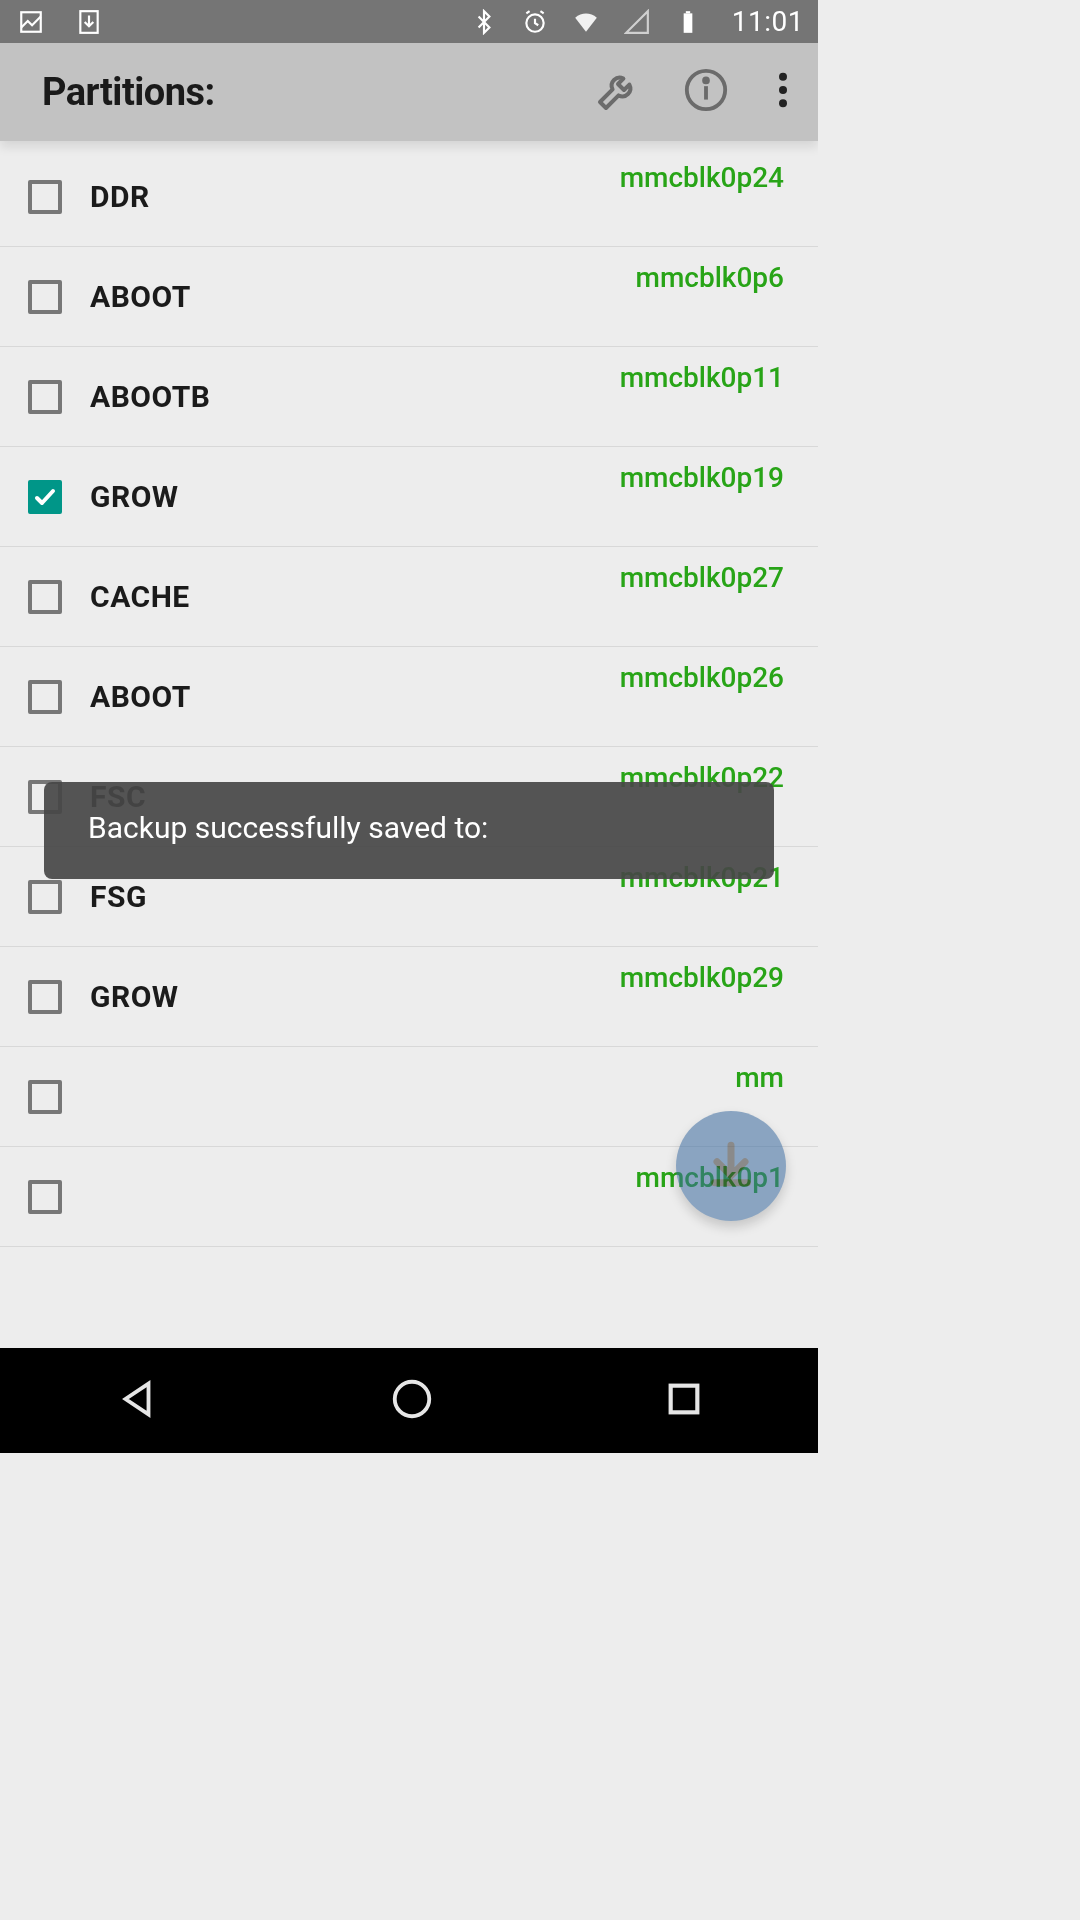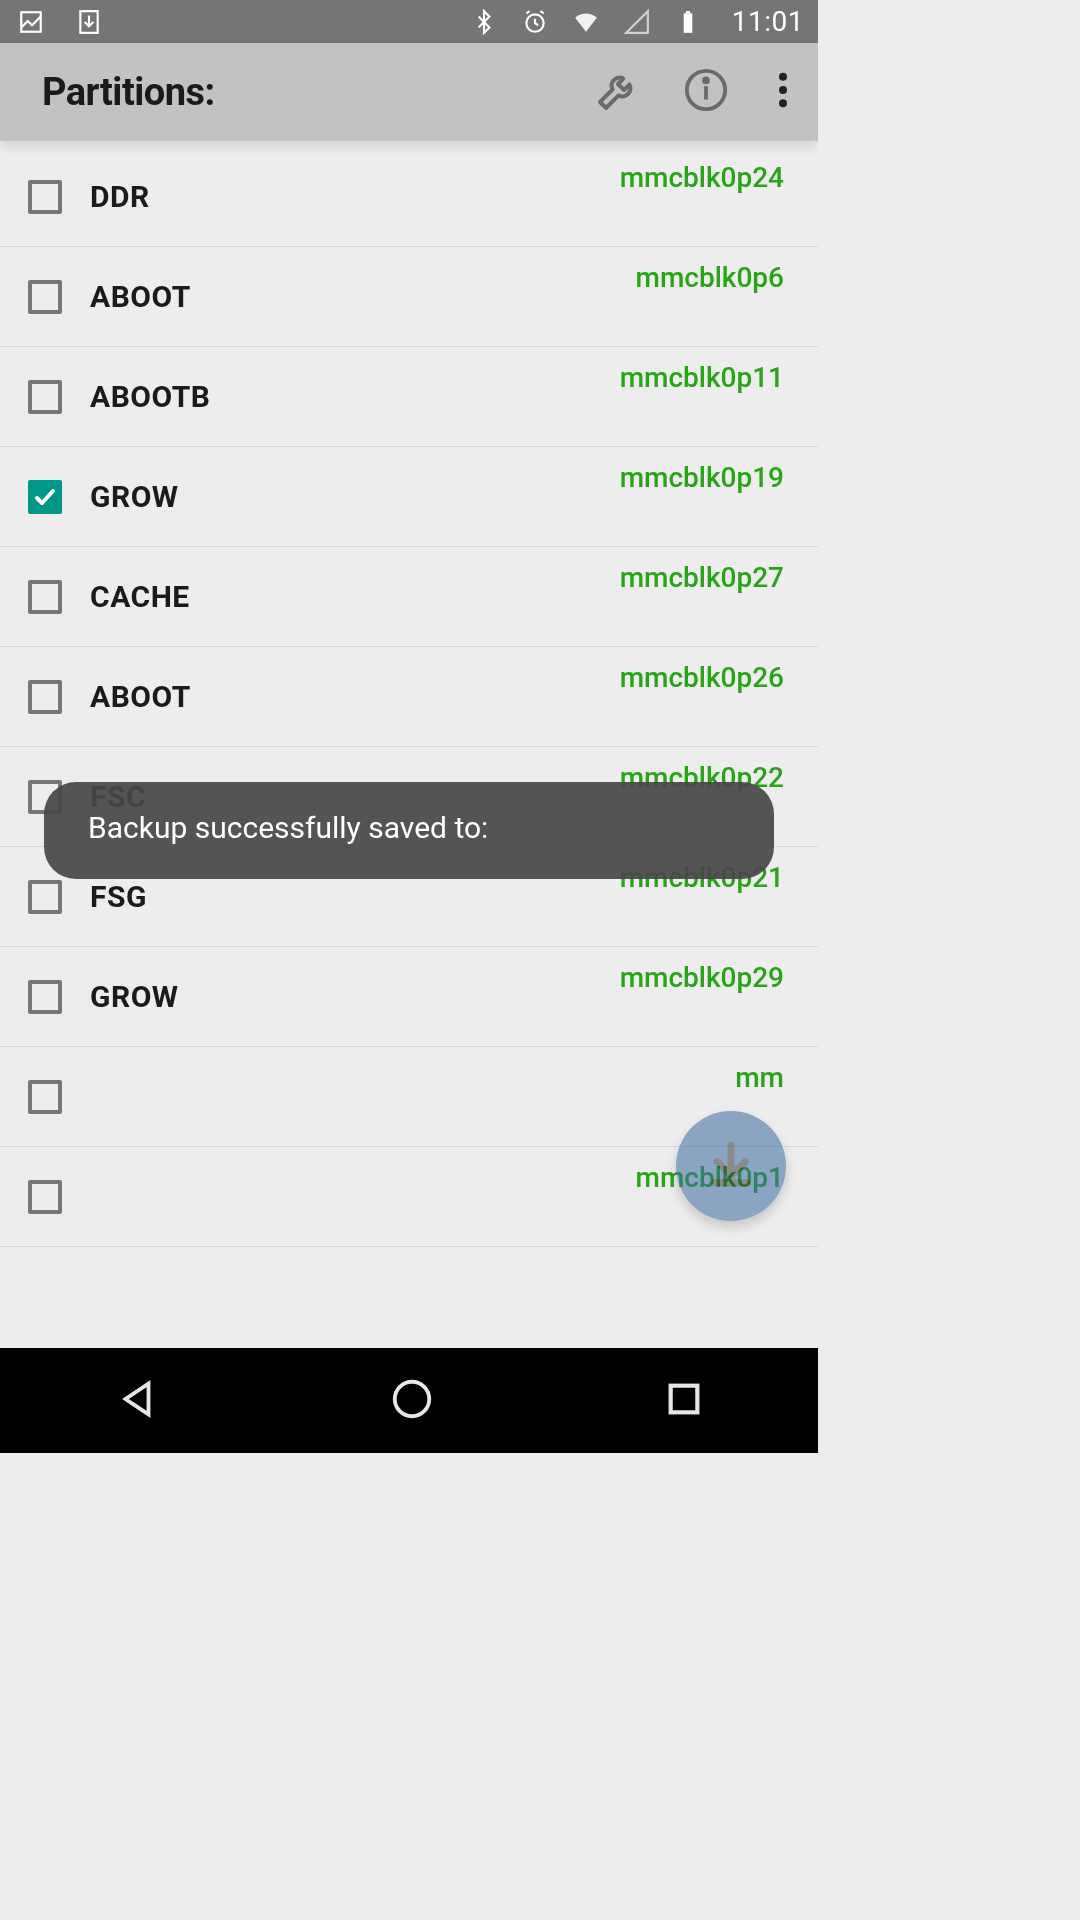--- a/index.html
+++ b/index.html
@@ -19,21 +19,21 @@
   .list { padding-top: 6px; }
   .row { height: 100px; border-bottom: 1px solid #d8d8d8; display:flex; align-items:center; padding: 0 18px 0 28px; position: relative; }
   .row:first-child { border-top: none; }
   .cb { width: 34px; height: 34px; border: 4px solid #777; border-radius: 2px; display:flex; align-items:center; justify-content:center; flex-shrink:0; }
   .cb.checked { background:#009688; border-color:#009688; }
   .cb.checked svg { display:block; }
   .cb svg { display:none; }
   .lname { margin-left: 28px; font-size: 30px; font-weight: 700; color:#1b1b1b; letter-spacing:0.5px; }
   .dev { position:absolute; right: 34px; top: 14px; font-size: 28px; font-weight: 500; color:#28a417; }
   
-  .toast { position:absolute; left:44px; right:44px; top:782px; background: rgba(70,70,70,.92); border-radius: 32px; padding: 26px 44px 30px 44px; color:#fff; font-size: 30px; line-height: 1.35; z-index: 3; }
+  .toast { position:absolute; left:44px; right:44px; top:782px; background: rgba(70,70,70,.92); border-radius: 8px; padding: 26px 44px 30px 44px; color:#fff; font-size: 30px; line-height: 1.35; z-index: 3; }
   
   .fab { position:absolute; right: 32px; bottom: 232px; width: 110px; height:110px; border-radius: 55px; background:#3a6a9e; display:flex; align-items:center; justify-content:center; opacity:.55; z-index:2; box-shadow: 0 6px 12px rgba(0,0,0,.3); }
   
   .navbar { position:absolute; left:0; right:0; bottom:0; height:105px; background:#000; display:flex; align-items:center; justify-content:space-around; }
   .nav-ic { width: 46px; height:46px; color:#e6e6e6; } 
 </style>
 </head>
 <body>
 
 <div class="status-bar">

